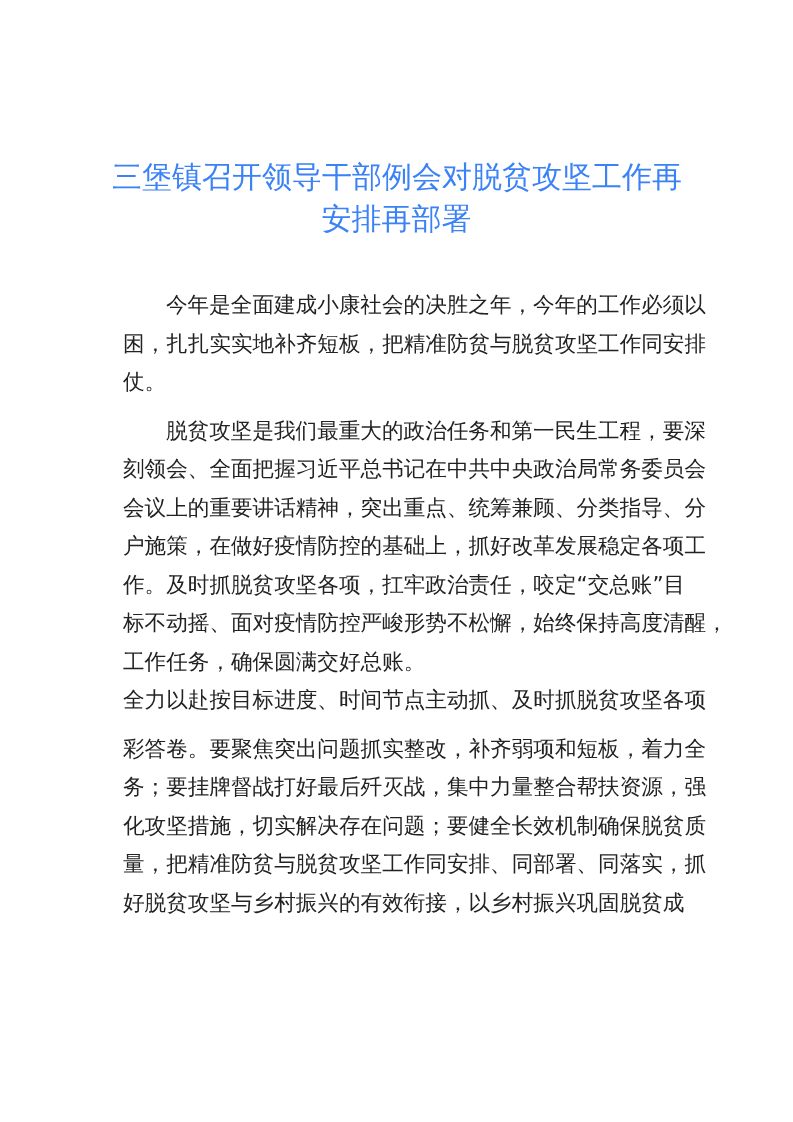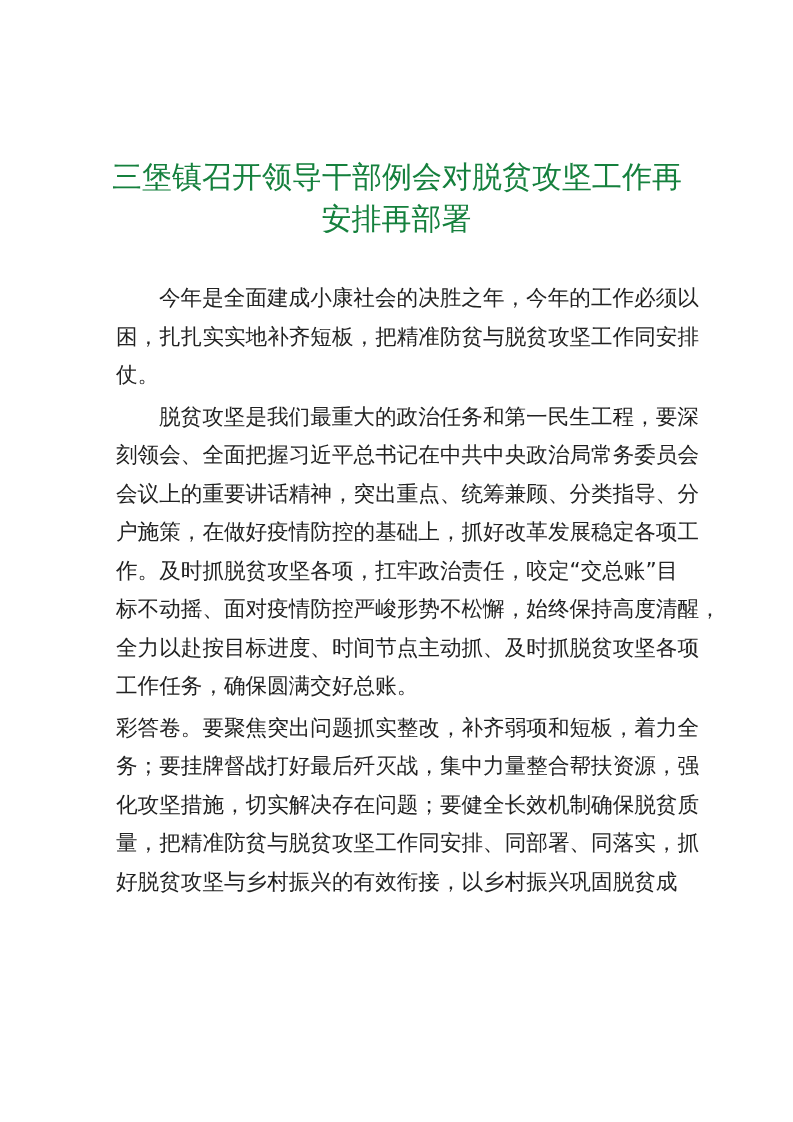--- a/index.html
+++ b/index.html
@@ -1,30 +1,30 @@
 <!DOCTYPE html>
 <html><head>
   <meta charset="utf-8">
   <style>
     html, body { margin: 0; padding: 0; background: #ffffff; }
     body { width: 793px; height: 1122px; position: relative; overflow: hidden; color: #111; }
     .page { position: absolute; left: 0; top: 0; width: 793px; height: 1122px; background: #fff; }
     .title {
       position: absolute; left: 112px; top: 156px; width: 569px;
       text-align: center; font-family: "DejaVu Serif", "Liberation Serif", serif;
-      font-size: 30px; line-height: 42px; color: #15803d; letter-spacing: 0px;
+      font-size: 30px; line-height: 42px; color: #3b82f6; letter-spacing: 0px;
       margin: 0; font-weight: normal;
     }
     .title .line { display: block; white-space: nowrap; }
     .body {
       position: absolute; left: 113px; top: 276px; width: 567px;
       font-family: "DejaVu Sans", "Liberation Sans", sans-serif;
       font-size: 21.6px; line-height: 38.5px; color: #222;
     }
-    .body p { margin: 3px; }
+    .body p { margin: 10px; }
     .body .line { display: block; white-space: nowrap; text-align: justify; text-align-last: justify; height: 38.5px; }
     .body .line.last { text-align-last: left; }
     .body .line.indent { padding-left: 43px; }
   </style>
 </head>
 <body>
 
 <div class="page">
   <h1 class="title">
     <span class="line">三堡镇召开领导干部例会对脱贫攻坚工作再</span>
@@ -37,22 +37,22 @@
       <span class="line">困，扎扎实实地补齐短板，把精准防贫与脱贫攻坚工作同安排</span>
       <span class="line last">仗。</span>
     </p>
     <p>
       <span class="line indent">脱贫攻坚是我们最重大的政治任务和第一民生工程，要深</span>
       <span class="line">刻领会、全面把握习近平总书记在中共中央政治局常务委员会</span>
       <span class="line">会议上的重要讲话精神，突出重点、统筹兼顾、分类指导、分</span>
       <span class="line">户施策，在做好疫情防控的基础上，抓好改革发展稳定各项工</span>
       <span class="line">作。及时抓脱贫攻坚各项，扛牢政治责任，咬定“交总账”目</span>
       <span class="line">标不动摇、面对疫情防控严峻形势不松懈，始终保持高度清醒，</span>
+      <span class="line last">工作任务，确保圆满交好总账。</span>
       <span class="line">全力以赴按目标进度、时间节点主动抓、及时抓脱贫攻坚各项</span>
-      <span class="line last">工作任务，确保圆满交好总账。</span>
     </p>
     <p>
       <span class="line">彩答卷。要聚焦突出问题抓实整改，补齐弱项和短板，着力全</span>
       <span class="line">务；要挂牌督战打好最后歼灭战，集中力量整合帮扶资源，强</span>
       <span class="line">化攻坚措施，切实解决存在问题；要健全长效机制确保脱贫质</span>
       <span class="line">量，把精准防贫与脱贫攻坚工作同安排、同部署、同落实，抓</span>
       <span class="line">好脱贫攻坚与乡村振兴的有效衔接，以乡村振兴巩固脱贫成</span>
     </p>
   </div>
 </div>

